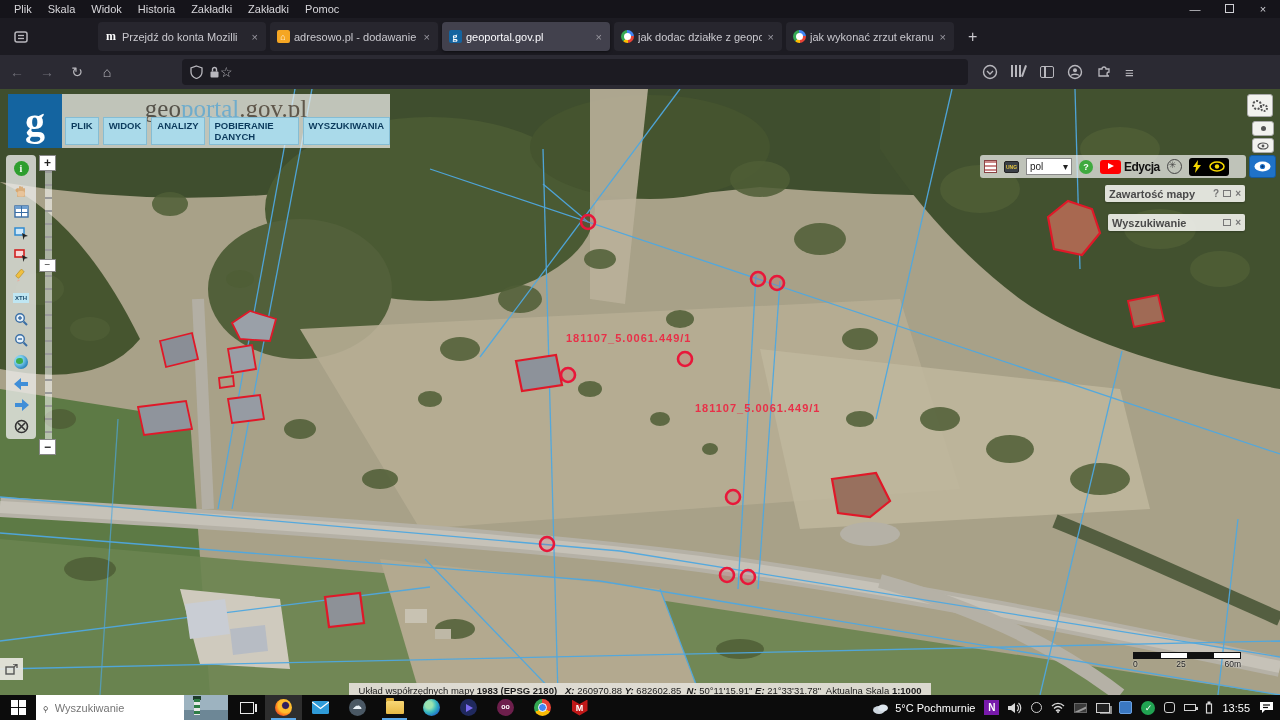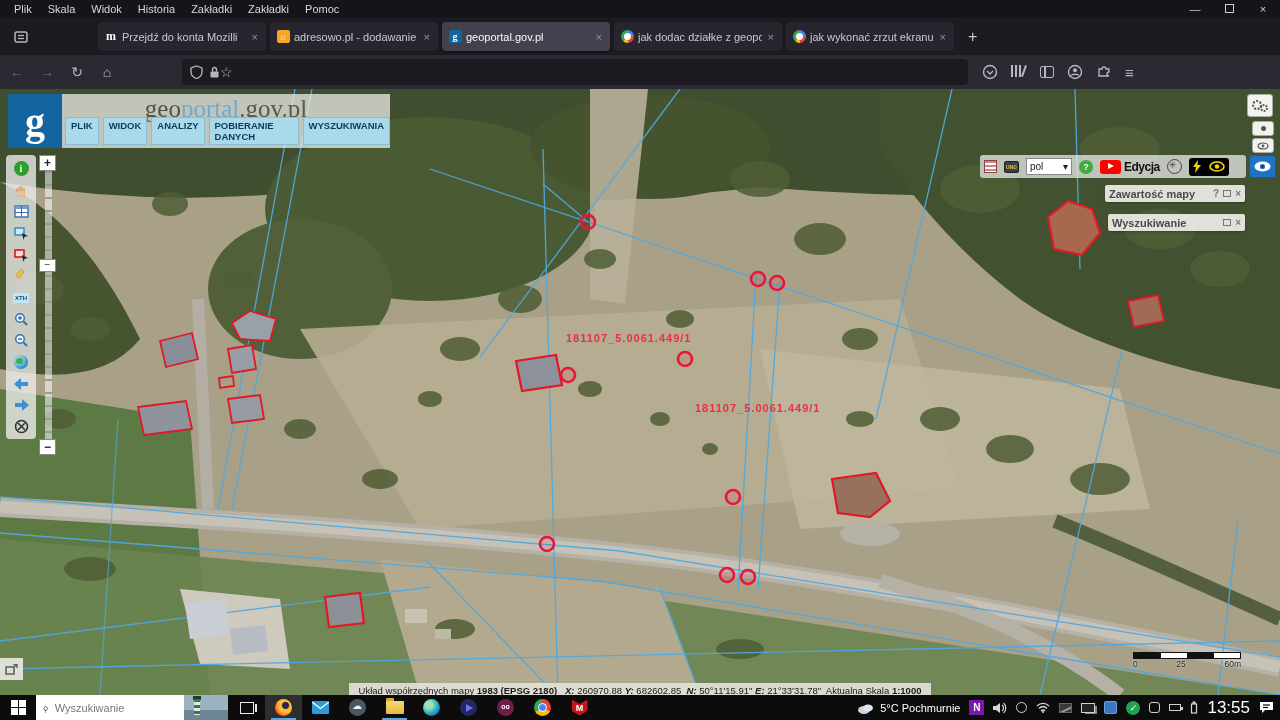--- a/index.html
+++ b/index.html
@@ -190,21 +190,21 @@
     text-align:center; line-height:15px; }
   .shieldok { width:14px; height:14px; border-radius:50%; background:#21a352; color:#fff; font-size:9px;
     text-align:center; line-height:14px; }
   .chip { width:13px; height:13px; background:#3a78c2; border-radius:2px; border:1px solid #6aa0e0; }
   .mon { width:14px; height:10px; border:1.5px solid #cfcfcf; background:#222; box-shadow:3px 2px 0 -1px #8a8a8a; }
   .pad { width:13px; height:10px; background:#3a3a3a; border:1px solid #666; position:relative; overflow:hidden; }
   .pad::after { content:""; position:absolute; left:-2px; top:4px; width:20px; height:1.5px; background:#999; transform:rotate(-25deg); }
   .ring { width:11px; height:11px; border:1.5px solid #d0d0d0; border-radius:50%; }
   .batt { width:12px; height:7px; border:1px solid #d0d0d0; position:relative; }
   .batt::after { content:""; position:absolute; right:-3px; top:1.5px; width:2px; height:3px; background:#d0d0d0; }
-  .clock { color:#fff; font-size:17px; }
+  .clock { color:#fff; font-size:11px; }
 </style>
 </head>
 <body>
 
 <div id="screen">
 
   <div id="menubar">
     <span class="menu">Plik</span>
     <span class="menu">Skala</span>
     <span class="menu">Widok</span>

